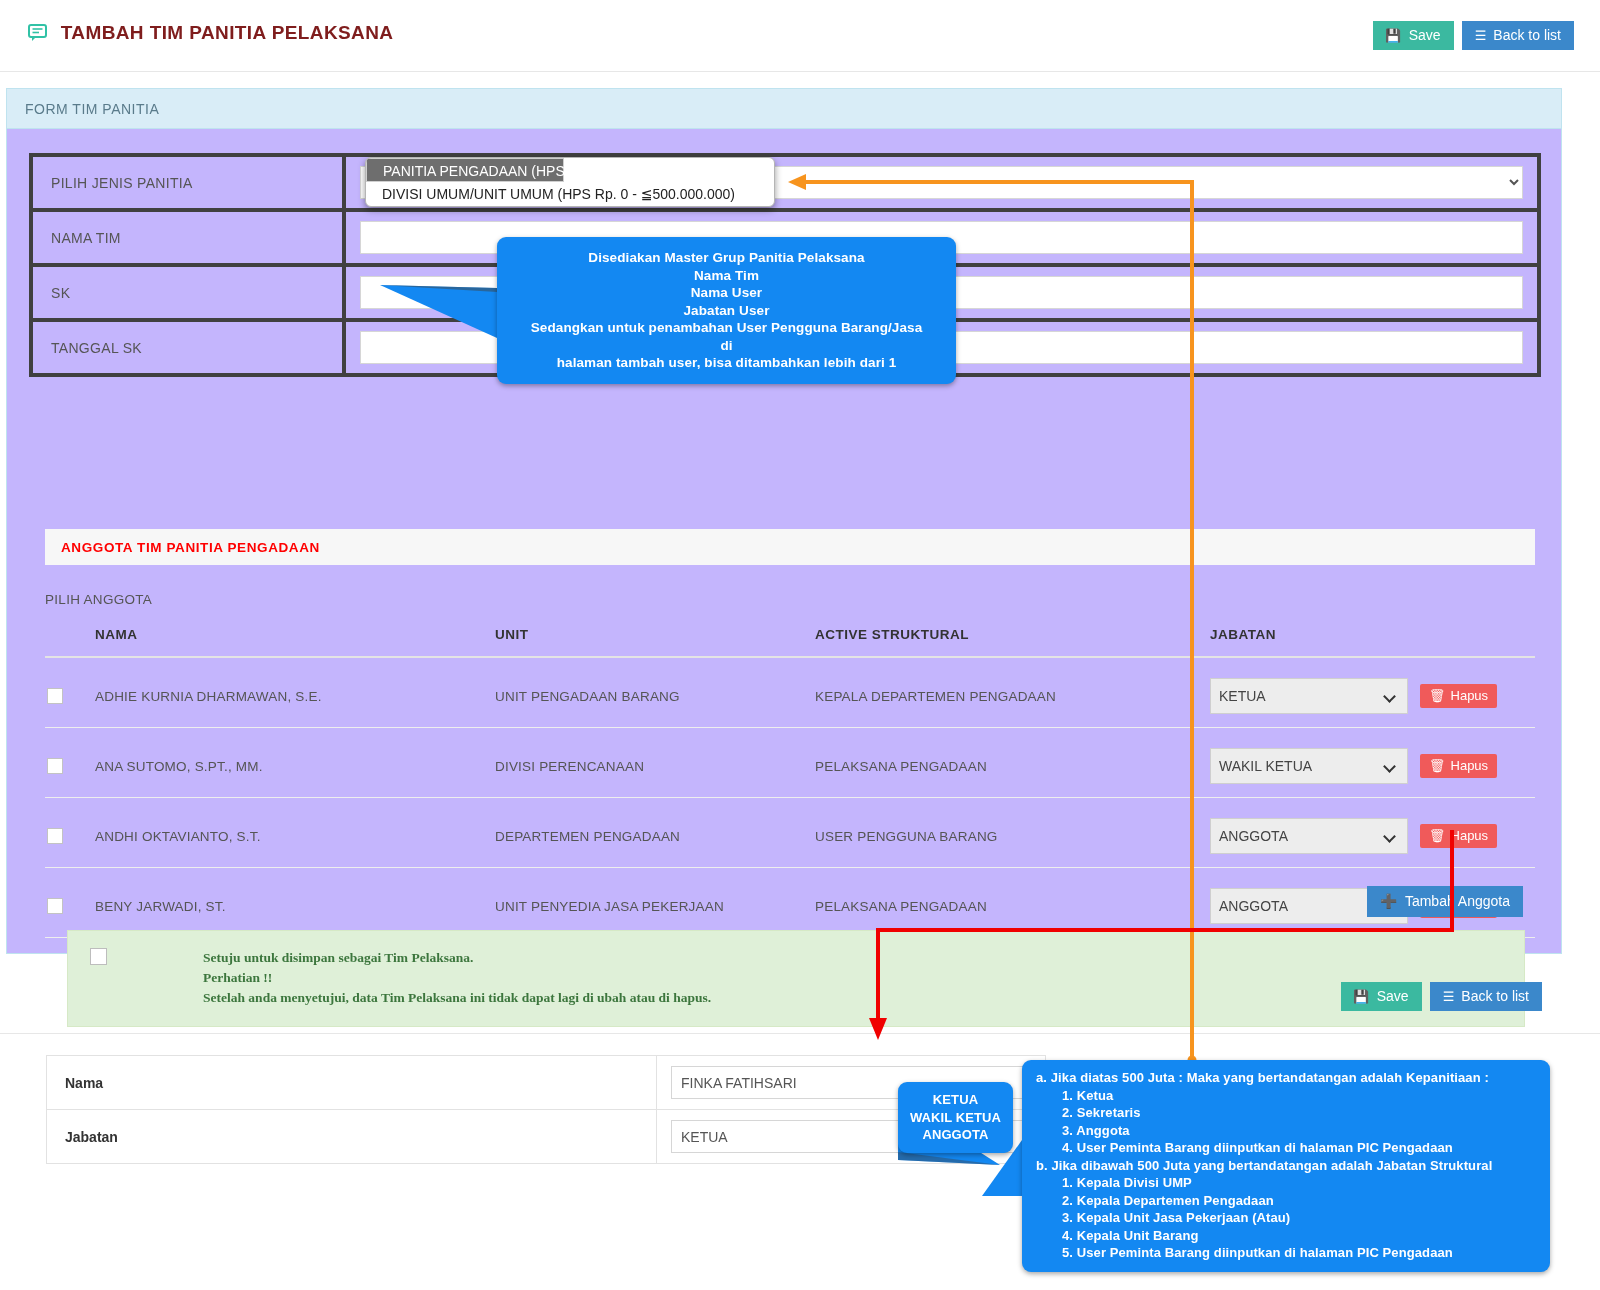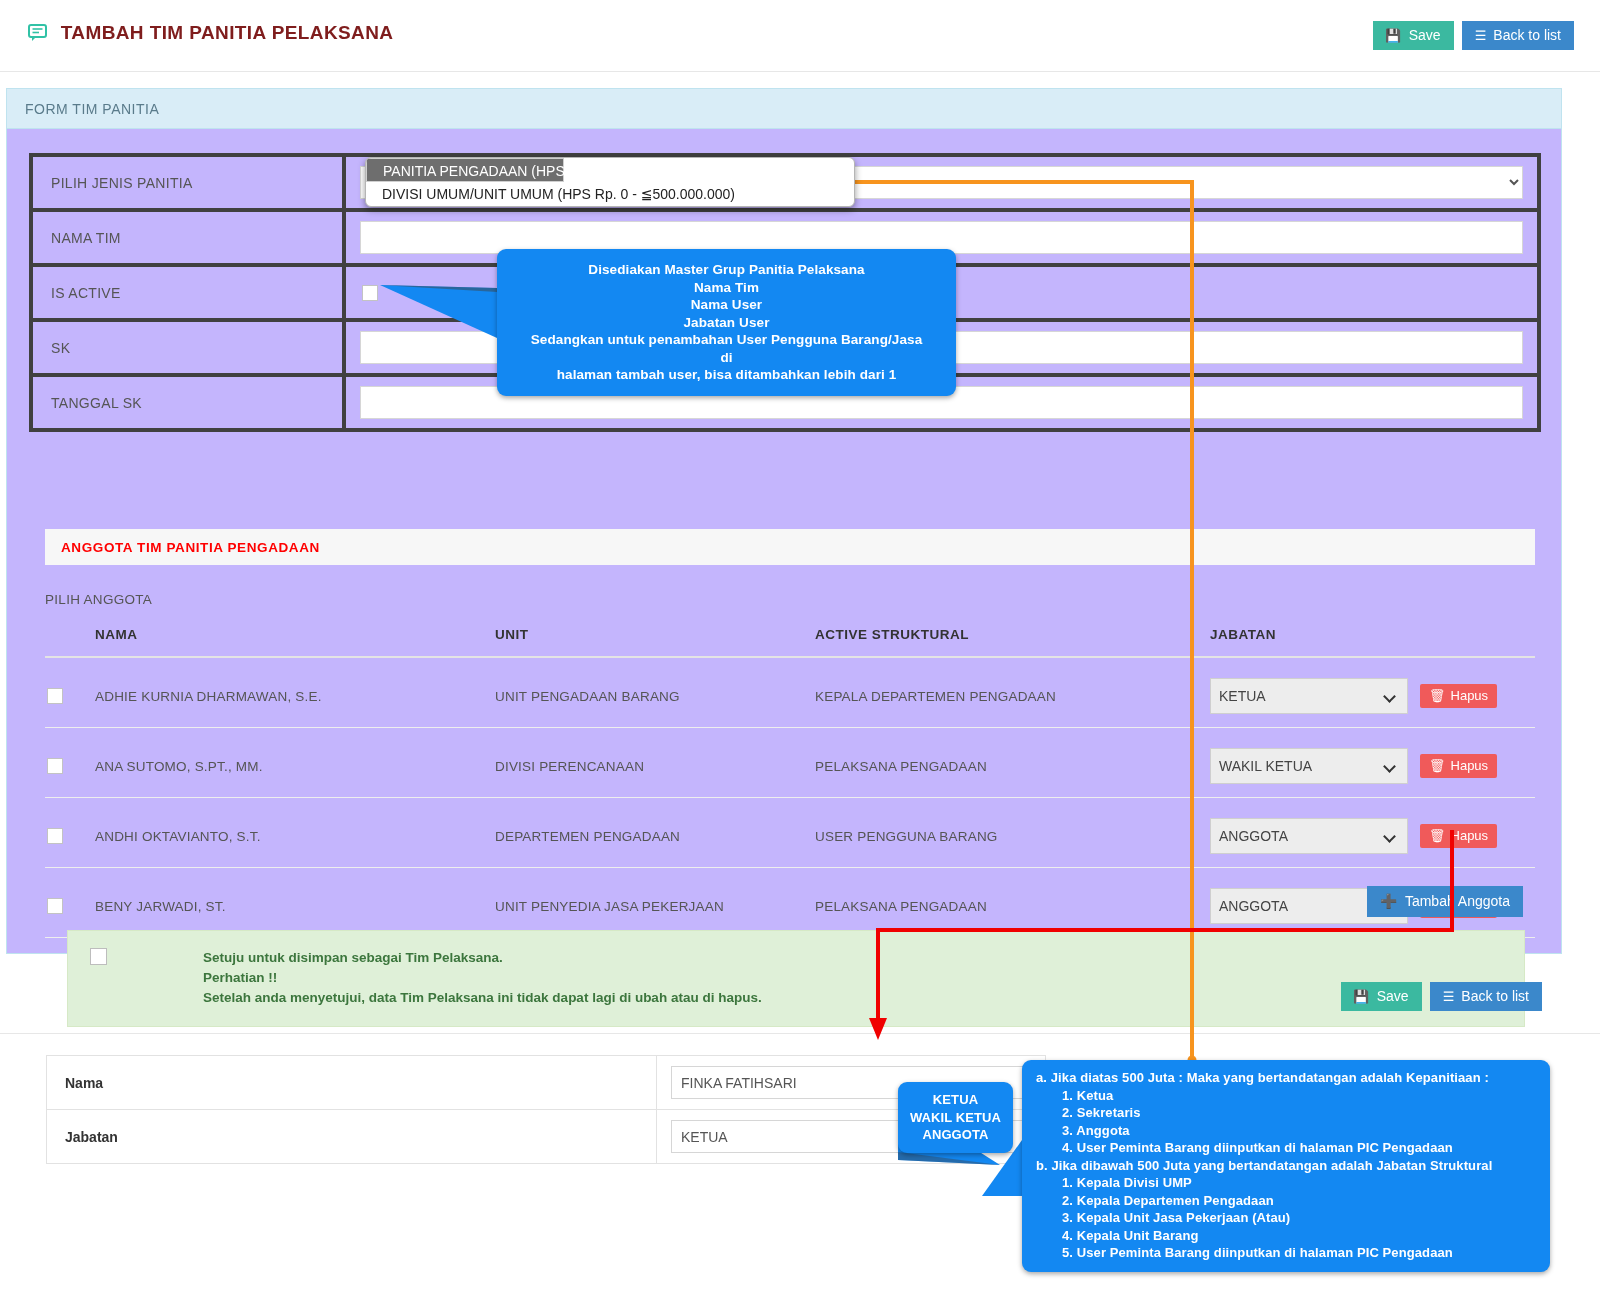--- a/index.html
+++ b/index.html
@@ -107,21 +107,21 @@
   }
   .btn-tambah {
     position:absolute; right:38px; top:797px; background:#3b88cb; color:#fff;
     border:none; font-family:inherit; font-size:14px; padding:8px 13px 9px;
     cursor:pointer; display:inline-flex; align-items:center; gap:7px; line-height:1;
   }
 
   
   .approve {
     position:absolute; left:60px; top:841px; width:1458px; height:97px;
-    background:#dff0d8; border:1px solid #d6e9c6;
+    background:#dff0d8; border:1px solid #d6e9c6;font-family:Liberation Serif, serif;
   }
   .approve .cbx2 {
     position:absolute; left:22px; top:17px; width:17px; height:17px;
     border:1px solid #bdbdbd; background:#fff;
   }
   .approve .txt {
     position:absolute; left:135px; top:17px;
     font-size:13.5px; font-weight:bold; color:#3c763d; line-height:20px;
   }
 
@@ -138,34 +138,34 @@
   .btable td.fld2 { padding:0 14px; }
 
   
   .ann { position:absolute; z-index:40; }
   .bubble {
     background:#1388f2; color:#fff; font-weight:bold; border-radius:9px;
     box-shadow:0 2px 5px rgba(0,0,0,.35); padding:10px 14px;
     line-height:17.5px; letter-spacing:.1px;
   }
   #bubble-master { left:497px; top:237px; width:459px; }
-  #bubble-master .bubble { text-align:center; font-size:13.5px; padding:12px 26px;margin-top:12px; }
+  #bubble-master .bubble { text-align:center; font-size:13.5px; padding:12px 26px; }
   #bubble-roles { left:898px; top:1082px; width:115px; }
   #bubble-roles .bubble { text-align:center; font-size:13px; padding:9px 8px; }
   #bubble-rules { left:1022px; top:1060px; width:528px; }
   #bubble-rules .bubble { font-size:13px; padding:9px 12px 10px 14px; line-height:17.5px; }
   #bubble-rules .l1 { margin-left:0; }
   #bubble-rules .l2 { margin-left:26px; }
 
   svg.overlay { position:absolute; left:0; top:0; width:1600px; height:1290px;
                 pointer-events:none; z-index:30; }
 
   
   .dd-open {
-    position:absolute; left:365px; top:157px; width:490px;
+    position:absolute; left:365px; top:157px; width:410px;
     background:#fff; border:1px solid #b5b5b5; border-radius:6px;
     box-shadow:0 3px 7px rgba(0,0,0,.4); overflow:hidden; z-index:35;
     font-size:14px;
   }
   .dd-open .opt { height:24px; line-height:24px; padding:0 8px 0 16px; color:#222; white-space:nowrap; }
   .dd-open .opt.sel { background:#6e6e6e; color:#fff; }
 </style>
 </head>
 <body>
 
@@ -204,26 +204,20 @@
           <tr>
         <td class="lbl">PILIH JENIS PANITIA</td>
         <td class="fld">
           <select class="inp"></select>
         </td>
       </tr>
       <tr>
         <td class="lbl">NAMA TIM</td>
         <td class="fld">
           <input class="inp" type="text" value="" style="">
-        </td>
-      </tr>
-      <tr>
-        <td class="lbl">IS ACTIVE</td>
-        <td class="fld">
-          <span class="cbx"></span>
         </td>
       </tr>
       <tr>
         <td class="lbl">SK</td>
         <td class="fld">
           <input class="inp" type="text" value="" style="">
         </td>
       </tr>
       <tr>
         <td class="lbl">TANGGAL SK</td>

